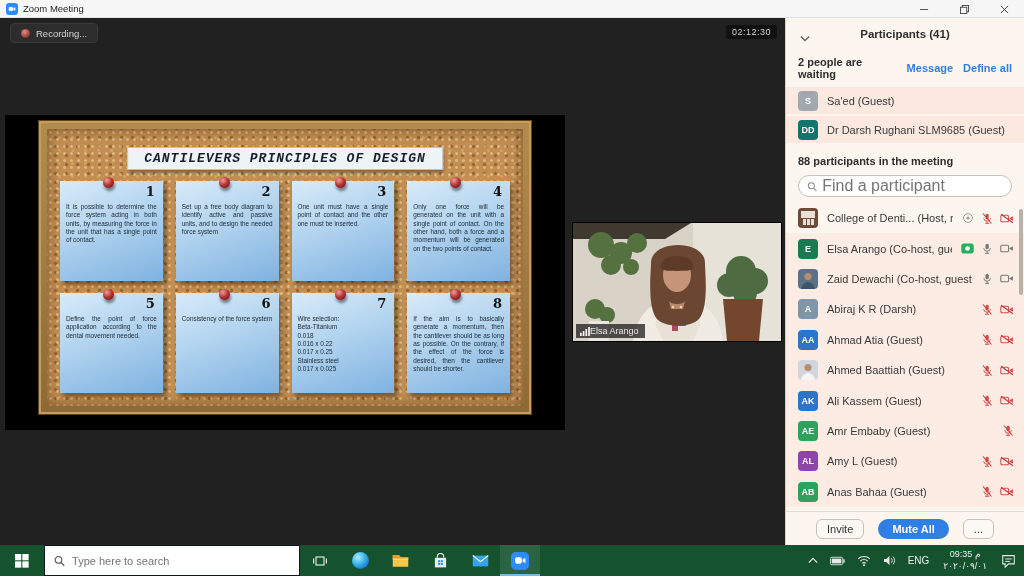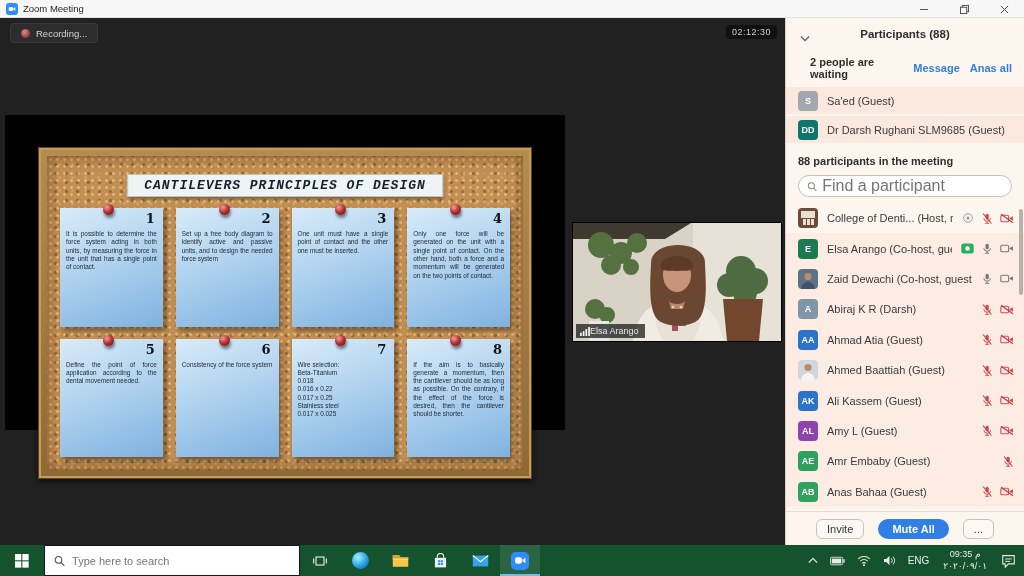--- a/index.html
+++ b/index.html
@@ -15,21 +15,21 @@
 
   
   .stage { position:absolute; top:18px; left:0; width:785px; height:527px; background:#212121; }
   .recording-badge { position:absolute; top:5px; left:10px; background:#2d2d2d; border:1px solid #3a3a3a; border-radius:4px; height:20px; display:flex; align-items:center; padding:0 10px; gap:6px; }
   .rec-dot { width:9px; height:9px; border-radius:50%; background:radial-gradient(circle at 40% 35%, #d98080 10%, #a04848 55%, #6e2a2a); }
   .recording-badge span { font-size:9.5px; color:#d6d6d6; }
   .timer-badge { position:absolute; top:7px; right:8px; background:#111; border-radius:3px; padding:2px 6px; font-size:9px; color:#cfcfcf; letter-spacing:.5px; }
 
   
   .slide { position:absolute; top:97px; left:5px; width:560px; height:315px; background:#000; }
-  .board-frame { position:absolute; left:33px; top:5px; width:494px; height:332px; background:linear-gradient(180deg,#b38c50,#8d6a35); border-radius:2px; padding:9px; box-shadow:inset 0 0 0 1px #5f4516, inset 0 0 0 3px #c79c5e, 0 3px 6px rgba(0,0,0,.6);margin-top:27px; }
+  .board-frame { position:absolute; left:33px; top:5px; width:494px; height:295px; background:linear-gradient(180deg,#b38c50,#8d6a35); border-radius:2px; padding:9px; box-shadow:inset 0 0 0 1px #5f4516, inset 0 0 0 3px #c79c5e, 0 3px 6px rgba(0,0,0,.6); }
   .board-cork { position:relative; width:100%; height:100%;
     background-color:#c28e52;
     background-image:
       radial-gradient(circle, rgba(255,230,180,.45) 1px, transparent 1.8px),
       radial-gradient(circle, rgba(110,64,18,.5) 1.2px, transparent 2.2px),
       radial-gradient(circle, rgba(240,190,120,.4) 1px, transparent 1.9px);
     background-size:7px 7px, 11px 9px, 13px 13px;
     background-position:0 0, 3px 4px, 6px 2px;
     box-shadow:inset 0 0 14px rgba(60,30,0,.55); }
   .board-title { position:absolute; top:18px; left:50%; transform:translateX(-50%); background:#eef3f6; border:1px solid #b9c2c9; padding:3px 16px; font-family:"Liberation Mono",monospace; font-style:italic; font-weight:bold; font-size:13px; letter-spacing:1px; color:#16202c; white-space:nowrap; box-shadow:1px 2px 3px rgba(0,0,0,.35); }
@@ -41,21 +41,21 @@
 
   
   .video-tile { position:absolute; top:204px; left:572px; width:210px; height:120px; background:#0c0c0c; border:1px solid #000; }
   .video-name { position:absolute; left:3px; bottom:3px; background:rgba(20,20,20,.72); color:#e8e8e8; font-size:9px; padding:2px 6px 2px 4px; display:flex; align-items:center; gap:0; }
 
   
   .panel { position:absolute; top:18px; left:785px; width:239px; height:527px; background:#fdf6ef; border-left:1px solid #d8d0c7; display:flex; flex-direction:column; }
   .panel-header { position:relative; height:32px; display:flex; align-items:center; justify-content:center; }
   .panel-collapse { position:absolute; left:14px; top:10px; color:#666; }
   .panel-title { font-size:11.5px; font-weight:bold; color:#2e2e2e; }
-  .waiting-head { display:flex; align-items:center; padding:6px 12px 5px 24px; gap:10px; }
+  .waiting-head { display:flex; align-items:center; padding:6px 12px 5px 12px; gap:10px; }
   .waiting-label { font-size:11px; font-weight:bold; color:#2e2e2e; flex:1; }
   .blue-link { font-size:11px; font-weight:bold; color:#2e7fe0; cursor:pointer; }
   .wait-row { display:flex; align-items:center; gap:9px; background:#fbe9e0; height:27px; margin:2px 0; padding:0 12px; }
   .wait-row .avatar { width:20px; height:20px; border-radius:4px; color:#fff; font-size:9px; font-weight:bold; display:flex; align-items:center; justify-content:center; }
   .wait-row .wname { font-size:11px; color:#3a3a3a; }
   .count-label { font-size:11px; font-weight:bold; color:#2e2e2e; padding:10px 12px 6px 12px; }
   .search-wrap { margin:2px 12px 6px 12px; height:22px; background:#fff; border:1px solid #c9c2ba; border-radius:12px; display:flex; align-items:center; padding:0 8px; gap:5px; }
   .search-wrap input { border:none; outline:none; background:transparent; font-size:16px; color:#444; width:100%; font-family:"Liberation Sans",sans-serif; }
   .plist { position:relative; flex:1; overflow:hidden; }
   .p-row { display:flex; align-items:center; gap:9px; height:30.4px; padding:0 10px 0 12px; }
@@ -225,27 +225,27 @@
     </div>
   </div>
 
   <div class="panel">
     <div class="panel-header">
       <span class="panel-collapse">
         <svg width="10" height="7" viewBox="0 0 12 8">
             <path d="M1 1.5l5 5 5-5" fill="none" stroke="#666" stroke-width="1.6"></path>
           </svg>
       </span>
-      <span class="panel-title">Participants (88)</span>
+      <span class="panel-title">Participants (41)</span>
     </div>
 
     <div class="waiting-head">
       <span class="waiting-label">2 people are waiting</span>
       <span class="blue-link">Message</span>
-      <span class="blue-link">Anas all</span>
+      <span class="blue-link">Define all</span>
     </div>
     <div id="waiting-list">
         <div class="wait-row">
        <span class="avatar" style="background:#a2a8ae">S</span>
        <span class="wname">Sa'ed (Guest)</span>
      </div>
         <div class="wait-row">
        <span class="avatar" style="background:#0f766e">DD</span>
        <span class="wname">Dr Darsh Rughani SLM9685 (Guest)</span>
      </div>
@@ -390,43 +390,43 @@
                 <path d="M4 2l17 20" stroke="#c23b3b" stroke-width="2.2"></path>
               </svg>
               <svg width="14" height="11" viewBox="0 0 26 20">
                 <rect x="1.5" y="4" width="14.5" height="12" rx="2.5" fill="none" stroke="#d64b4b" stroke-width="2"></rect>
                 <path d="M17.5 9.5l6.5-3.8v8.6l-6.5-3.8z" fill="#d64b4b"></path>
                 <path d="M2 2l22 16" stroke="#c23b3b" stroke-width="2.2"></path>
               </svg>
             </span>
      </div>
           <div class="p-row hl">
+       <span class="avatar" style="background:#2fa15d">AE</span>
+       <span class="p-name">Amr Embaby (Guest)</span>
+       <span class="p-icons">
+              <svg width="12" height="13" viewBox="0 0 24 24">
+                <rect x="9" y="2.5" width="6.5" height="11" rx="3.2" fill="#d64b4b"></rect>
+                <path d="M5.5 11.5a6.8 6.8 0 0 0 13.5 0M12.2 18v3.4M8.3 21.6h7.8" fill="none" stroke="#d64b4b" stroke-width="2"></path>
+                <path d="M4 2l17 20" stroke="#c23b3b" stroke-width="2.2"></path>
+              </svg>
+            </span>
+     </div>
+          <div class="p-row hl">
        <span class="avatar" style="background:#8e44ad">AL</span>
        <span class="p-name">Amy L (Guest)</span>
        <span class="p-icons">
               <svg width="12" height="13" viewBox="0 0 24 24">
                 <rect x="9" y="2.5" width="6.5" height="11" rx="3.2" fill="#d64b4b"></rect>
                 <path d="M5.5 11.5a6.8 6.8 0 0 0 13.5 0M12.2 18v3.4M8.3 21.6h7.8" fill="none" stroke="#d64b4b" stroke-width="2"></path>
                 <path d="M4 2l17 20" stroke="#c23b3b" stroke-width="2.2"></path>
               </svg>
               <svg width="14" height="11" viewBox="0 0 26 20">
                 <rect x="1.5" y="4" width="14.5" height="12" rx="2.5" fill="none" stroke="#d64b4b" stroke-width="2"></rect>
                 <path d="M17.5 9.5l6.5-3.8v8.6l-6.5-3.8z" fill="#d64b4b"></path>
                 <path d="M2 2l22 16" stroke="#c23b3b" stroke-width="2.2"></path>
-              </svg>
-            </span>
-     </div>
-          <div class="p-row hl">
-       <span class="avatar" style="background:#2fa15d">AE</span>
-       <span class="p-name">Amr Embaby (Guest)</span>
-       <span class="p-icons">
-              <svg width="12" height="13" viewBox="0 0 24 24">
-                <rect x="9" y="2.5" width="6.5" height="11" rx="3.2" fill="#d64b4b"></rect>
-                <path d="M5.5 11.5a6.8 6.8 0 0 0 13.5 0M12.2 18v3.4M8.3 21.6h7.8" fill="none" stroke="#d64b4b" stroke-width="2"></path>
-                <path d="M4 2l17 20" stroke="#c23b3b" stroke-width="2.2"></path>
               </svg>
             </span>
      </div>
           <div class="p-row hl">
        <span class="avatar" style="background:#2fa15d">AB</span>
        <span class="p-name">Anas Bahaa (Guest)</span>
        <span class="p-icons">
               <svg width="12" height="13" viewBox="0 0 24 24">
                 <rect x="9" y="2.5" width="6.5" height="11" rx="3.2" fill="#d64b4b"></rect>
                 <path d="M5.5 11.5a6.8 6.8 0 0 0 13.5 0M12.2 18v3.4M8.3 21.6h7.8" fill="none" stroke="#d64b4b" stroke-width="2"></path>

